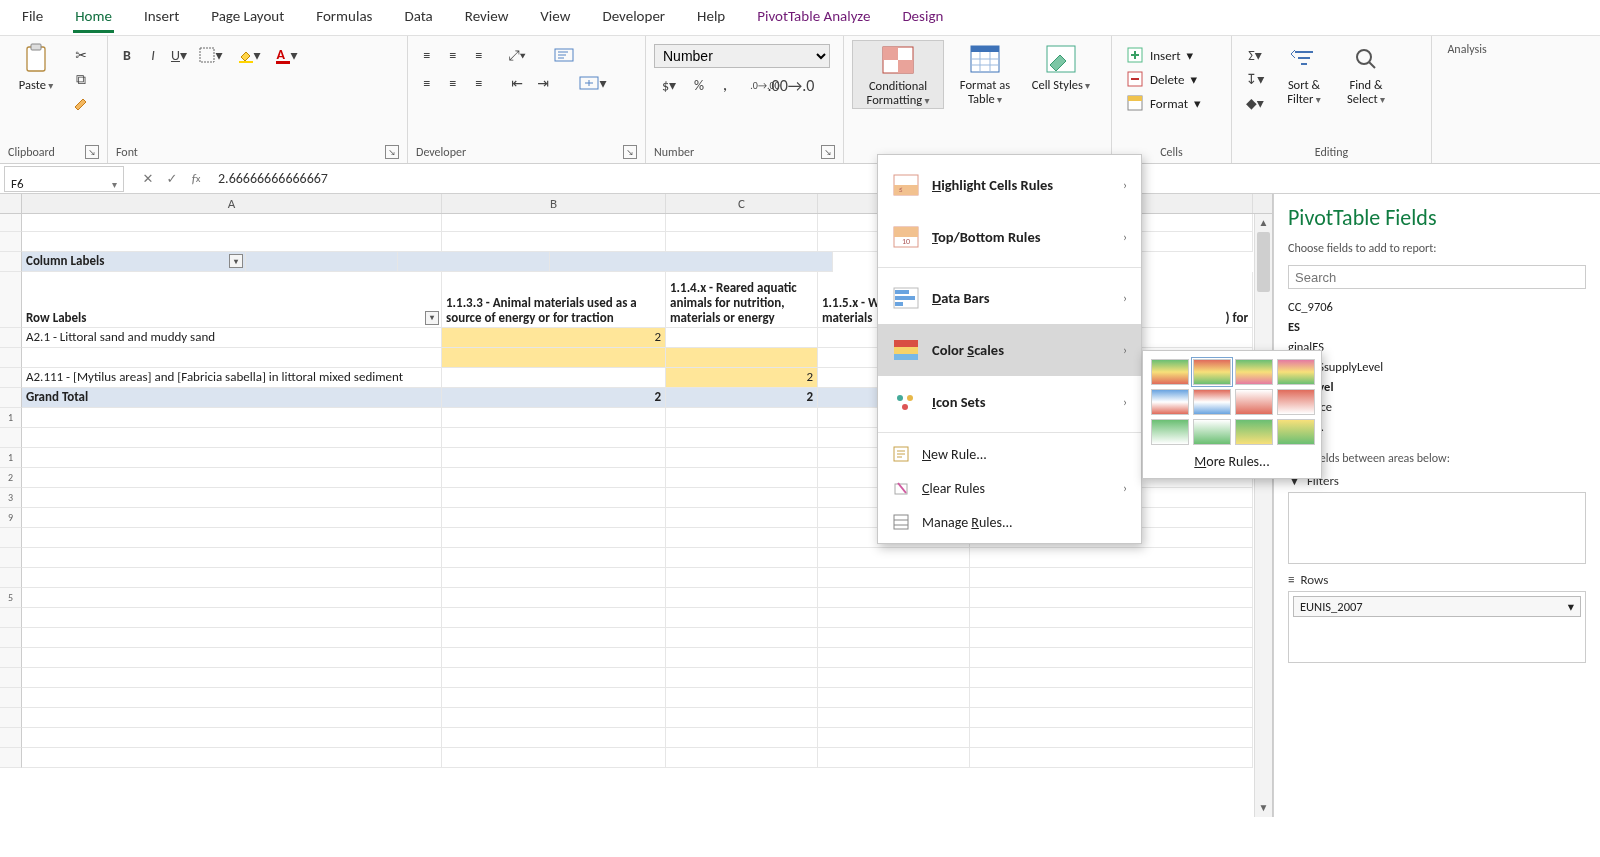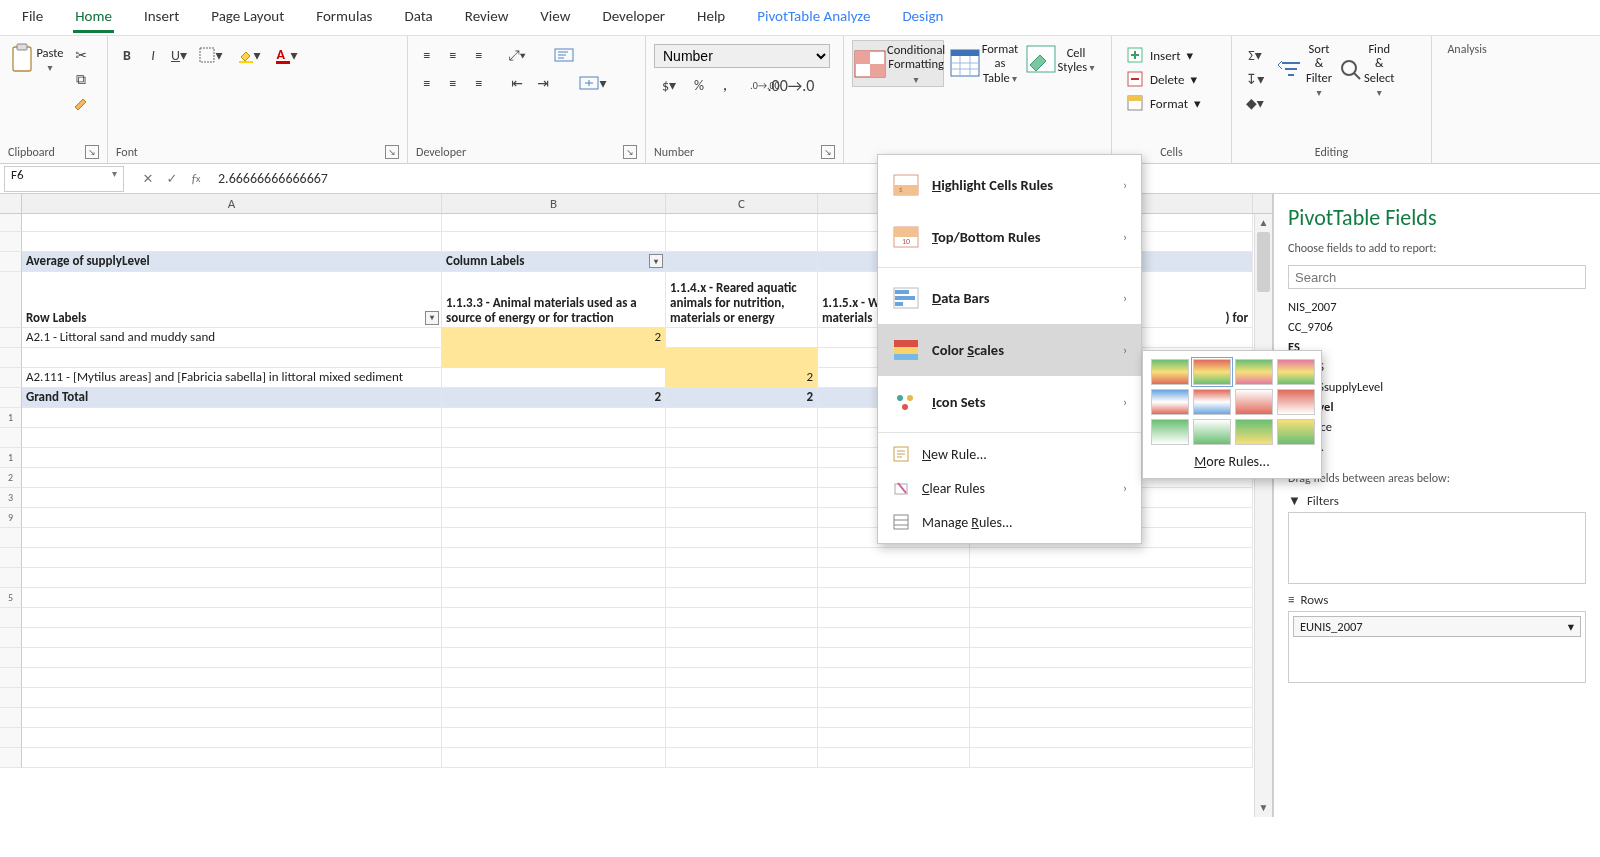--- a/index.html
+++ b/index.html
@@ -1,40 +1,40 @@
 <!DOCTYPE html>
 <html><head>
 <meta charset="utf-8">
 <style>
   * { box-sizing: border-box; margin:0; padding:0; }
   html,body { font-family: "Segoe UI", Calibri, sans-serif; font-size:13px; color:#222; background:#fff; width:1600px; height:857px; overflow:hidden; }
   .tab-strip { display:flex; align-items:flex-end; height:36px; padding:0 8px; gap:4px; border-bottom:1px solid #e0e0e0; }
   .tab { padding:6px 14px 10px 14px; font-size:15px; color:#333; cursor:pointer; position:relative; }
   .tab.active { color:#0f6e3e; }
   .tab.active::after { content:""; position:absolute; left:12px; right:12px; bottom:2px; height:3px; background:#107c41; }
-  .tab.ctx { color:#3b82f6; }
+  .tab.ctx { color:#701a75; }
   .ribbon { display:flex; height:128px; border-bottom:1px solid #d0d0d0; background:#fafafa; }
   .group { border-right:1px solid #d9d9d9; padding:4px 8px 2px 8px; display:flex; flex-direction:column; justify-content:space-between; }
   .group-body { display:flex; align-items:flex-start; gap:6px; flex:1; }
   .group-label { display:flex; justify-content:space-between; align-items:center; font-size:12px; color:#555; height:18px; }
   .dlg-launch { width:14px; height:14px; border:1px solid #888; display:flex; align-items:center; justify-content:center; font-size:8px; color:#555; cursor:pointer; }
-  .bigbtn { display:flex; flex-direction:row; align-items:center; justify-content:flex-start; width:70px; padding-top:2px; cursor:pointer; font-size:12.5px; line-height:1.15; text-align:center; }
+  .bigbtn { display:flex; flex-direction:column; align-items:center; justify-content:flex-start; width:70px; padding-top:2px; cursor:pointer; font-size:12.5px; line-height:1.15; text-align:center; }
   .bigbtn.narrow { width:56px; }
   .bigbtn .ico { width:34px; height:34px; margin-bottom:2px; display:flex; align-items:center; justify-content:center; }
   .bigbtn .arrow::after { content:" \25BE"; color:#666; font-size:10px; }
   .smallstack { display:flex; flex-direction:column; gap:2px; }
   .smallbtn { display:flex; align-items:center; gap:6px; padding:2px 6px; font-size:13px; cursor:pointer; }
   .smallbtn .mico { width:18px; height:18px; display:inline-flex; align-items:center; justify-content:center; }
   .sq { width:22px; height:22px; border:1px solid transparent; display:inline-flex; align-items:center; justify-content:center; cursor:pointer; font-size:14px; color:#444; }
   select.font-name { width:160px; height:24px; border:1px solid #bbb; font-size:14px; padding:0 4px; }
   select.font-size { width:44px; height:24px; border:1px solid #bbb; font-size:14px; padding:0 2px; }
   select.numfmt { width:176px; height:24px; border:1px solid #bbb; font-size:14px; padding:0 4px; }
   .row { display:flex; align-items:center; gap:4px; }
   .formula-bar { display:flex; align-items:center; height:30px; border-bottom:1px solid #d0d0d0; }
-  .name-box { width:120px; height:26px; border:1px solid #ccc; margin-left:4px; display:flex; align-items:flex-start; justify-content:space-between; padding:0 6px; }
+  .name-box { width:120px; height:26px; border:1px solid #ccc; margin-left:4px; display:flex; align-items:flex-end; justify-content:space-between; padding:0 6px; }
   .fb-btn { width:24px; height:24px; display:flex; align-items:center; justify-content:center; color:#777; cursor:pointer; }
   .fb-val { flex:1; padding:0 10px; font-size:14px; color:#333; }
   .worksheet { position:relative; height:623px; display:flex; }
   .grid-zone { position:relative; width:1273px; height:623px; overflow:hidden; border-right:1px solid #ccc; }
   .col-headers { display:flex; position:absolute; top:0; left:0; right:0; height:20px; background:#f0f0f0; border-bottom:1px solid #ccc; font-size:13px; color:#555; }
   .rowhdr-corner { width:22px; border-right:1px solid #ccc; background:#f3f3f3; }
   .ch { border-right:1px solid #ddd; text-align:center; line-height:20px; }
   .grid-body { position:absolute; top:20px; left:0; right:0; bottom:0; }
   .grow { display:flex; height:20px; }
   .grow.tall { height:56px; }
@@ -360,21 +360,20 @@
           <div class="rh"></div>
           <div class="cell" style="width:420px"></div>
           <div class="cell" style="width:224px"></div>
           <div class="cell" style="width:152px"></div>
           <div class="cell" style="width:152px"></div>
           <div class="cell" style="width:283px"></div>
         </div>
 
       <div class="grow">
           <div class="rh"></div>
-        <div class="cell hdr" style="width:420px">Average of supplyLevel</div>
         <div class="cell hdr" style="width:224px;position:relative"><span>Column Labels</span><span class="drop">▾</span></div>
         <div class="cell hdr" style="width:152px"></div>
           <div class="cell hdr" style="width:152px"></div>
           <div class="cell hdr" style="width:283px"></div>
       </div>
 
       <div class="grow tall">
           <div class="rh"></div>
         <div class="cell hdr2" style="width:420px;position:relative">
             <span>Row Labels</span>
@@ -572,21 +571,20 @@
       <div class="thumb"></div>
       <div class="down" style="position:absolute;bottom:0;left:0;right:0">▼</div>
     </div>
   </div>
 
   <div class="fields-pane">
     <div class="fp-title">PivotTable Fields</div>
     <div class="fp-sub">Choose fields to add to report:</div>
     <input class="fp-search" placeholder="Search" style="">
     <div class="fp-list">
-      <div>NIS_2007</div>
       <div>CC_9706</div>
       <div style="font-weight:700">ES</div>
       <div>ginalES</div>
       <div>ginalESsupplyLevel</div>
       <div style="font-weight:700">iplyLevel</div>
       <div>nfidence</div>
       <div>ables...</div>
     </div>
     <div class="fp-drag">Drag fields between areas below:</div>
     <div class="fp-area-label">

